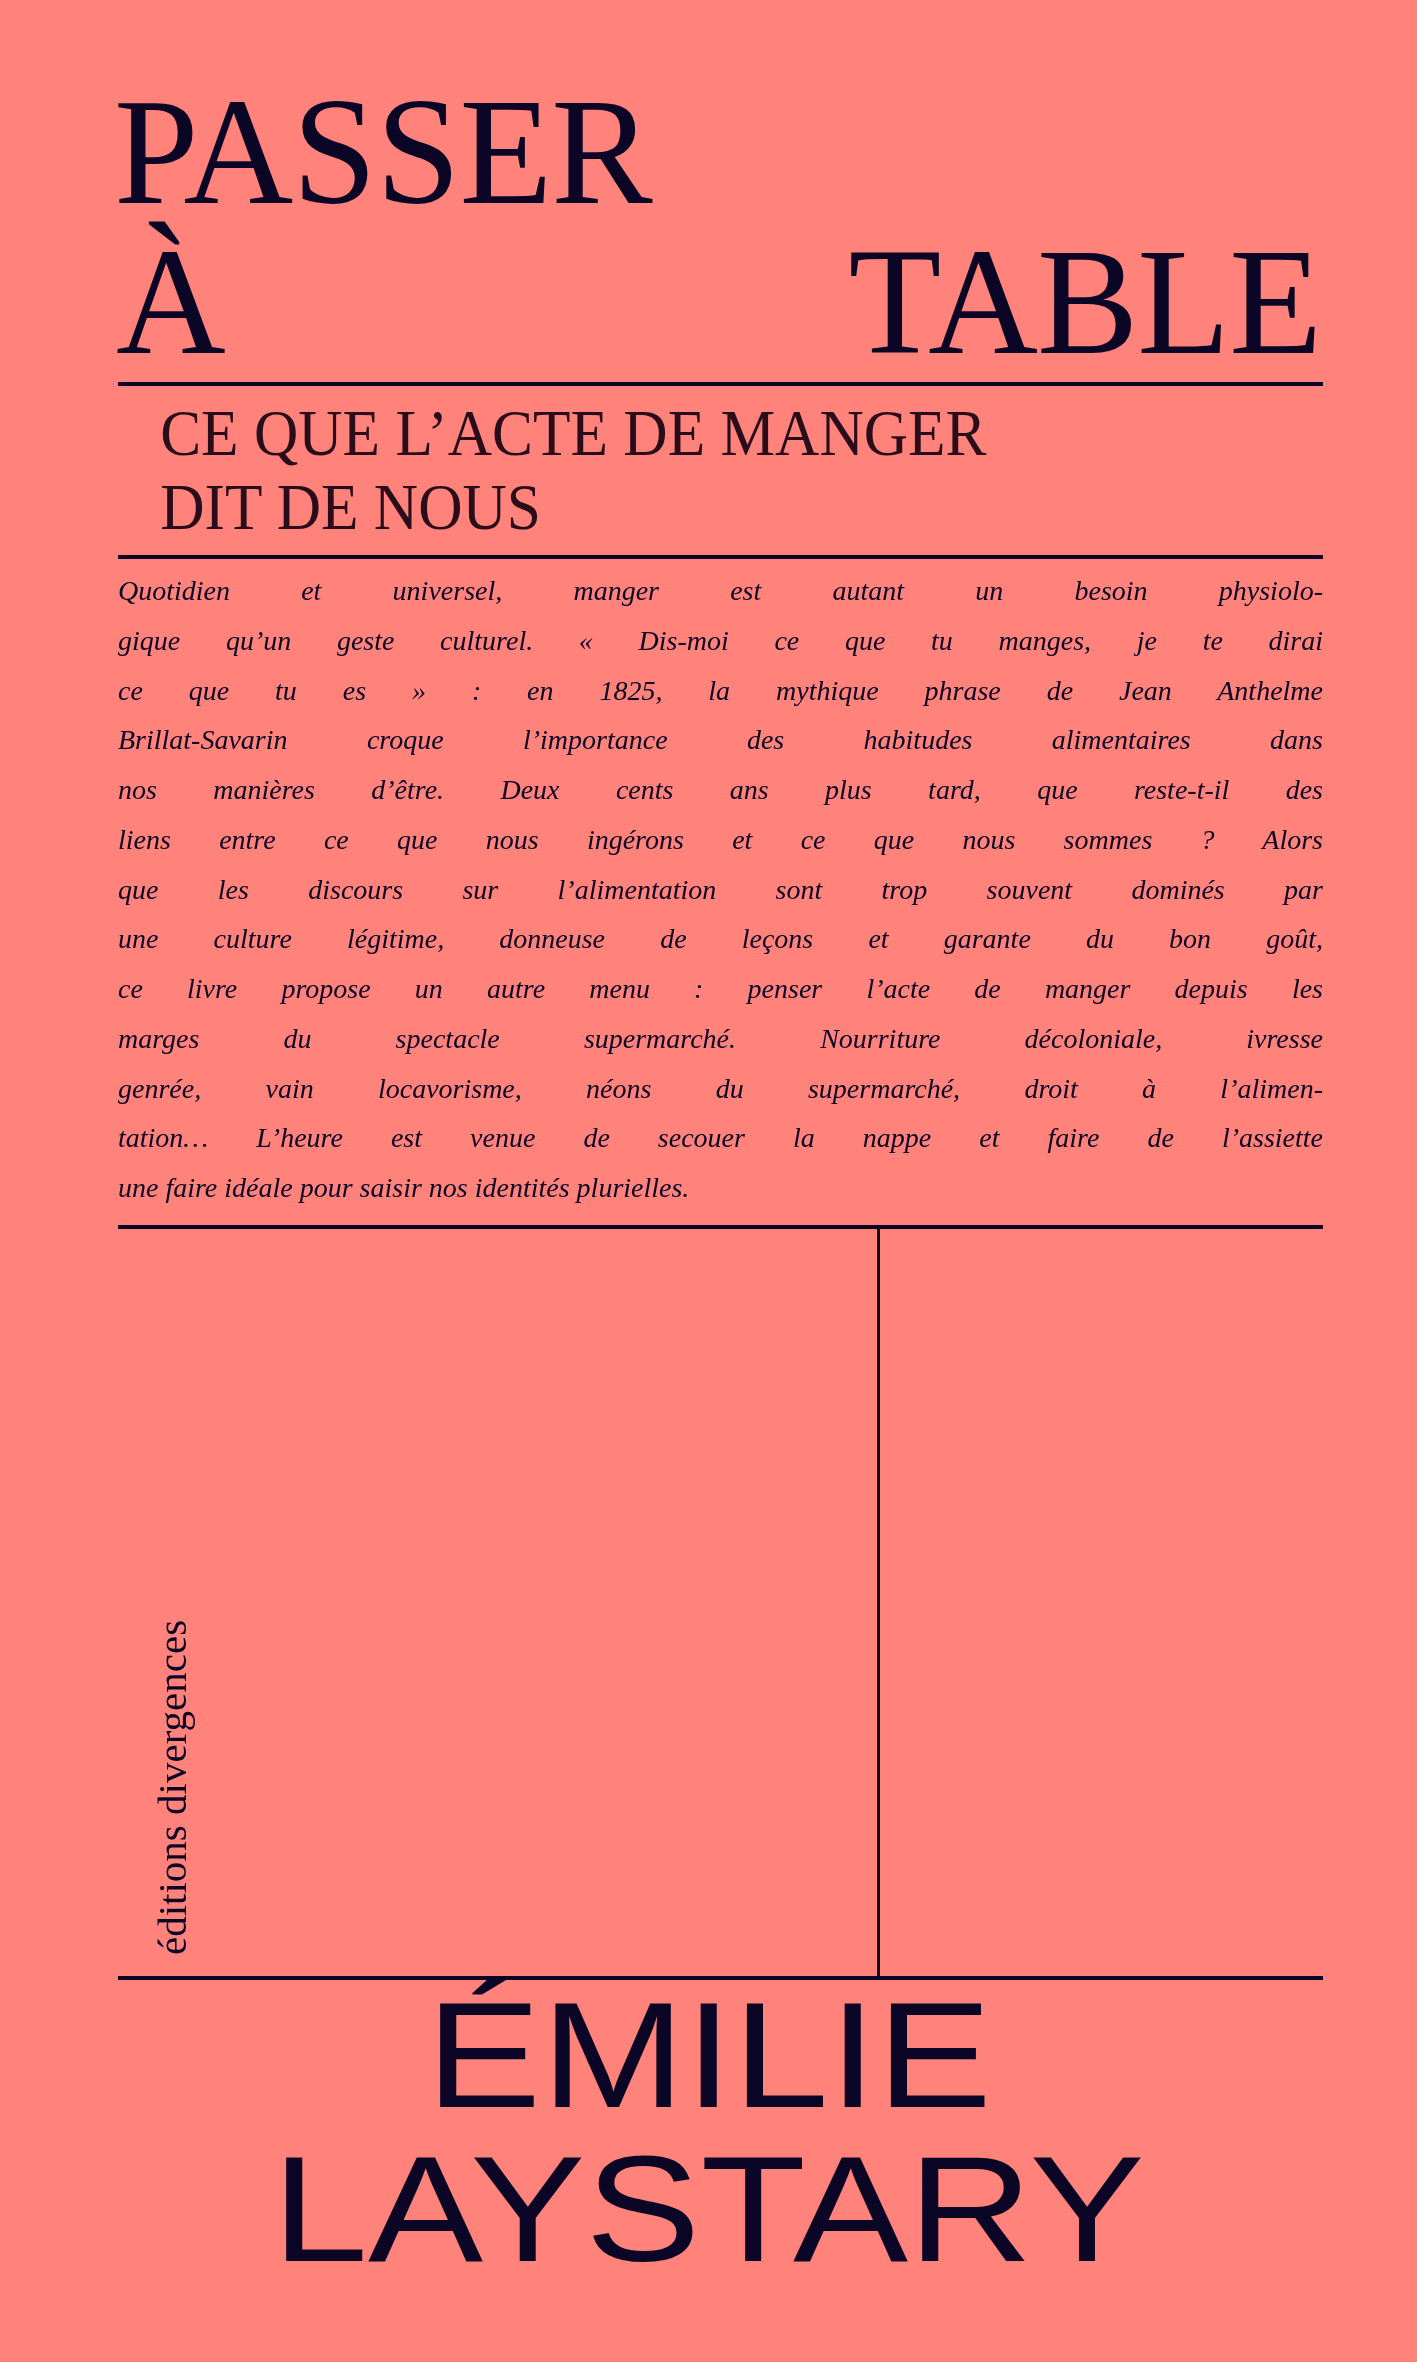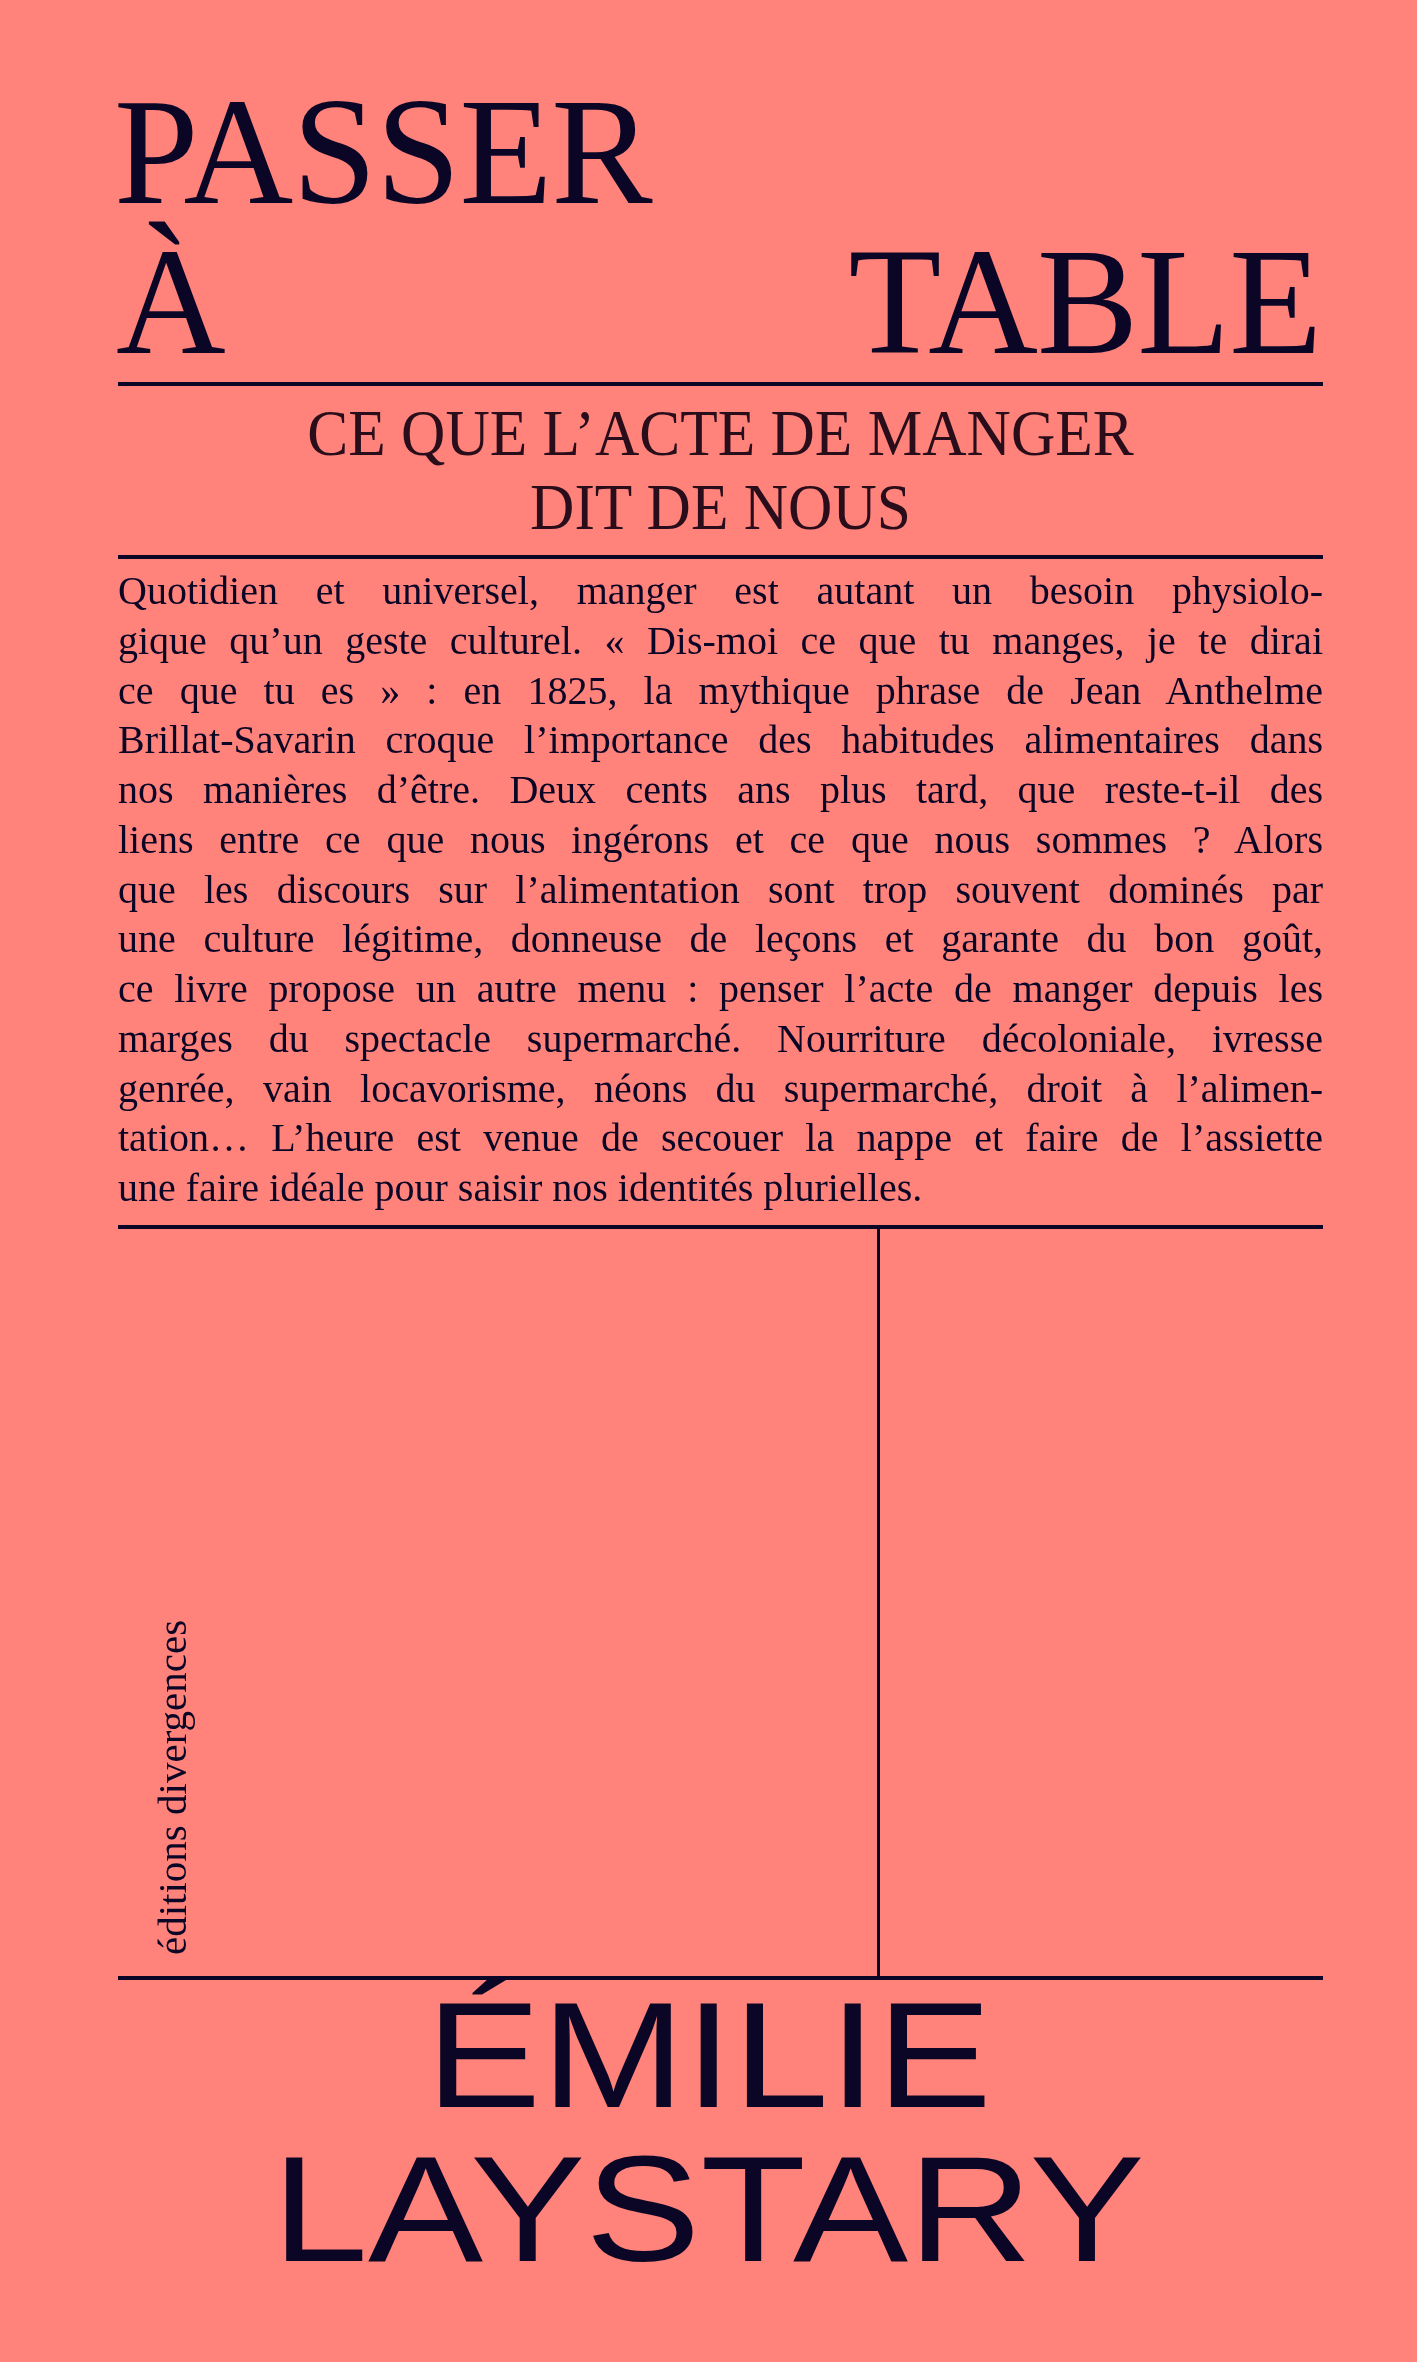--- a/index.html
+++ b/index.html
@@ -3,23 +3,23 @@
 <meta charset="utf-8">
 <style>
   html, body { margin:0; padding:0; }
   body { width:1417px; height:2362px; background:#ff837b; position:relative; overflow:hidden; }
   .cover { position:absolute; left:0; top:0; width:1417px; height:1964px; background:#ff837b; color:#0b0626; }
   .serif { font-family:"Liberation Serif", "DejaVu Serif", serif; }
   .sans { font-family:"Liberation Sans", "DejaVu Sans", sans-serif; }
   .title-word { position:absolute; font-size:152px; line-height:1; white-space:nowrap; letter-spacing:-1px; }
   .rule { position:absolute; left:118px; width:1205px; height:4px; background:#0b0626; }
   .vrule { position:absolute; left:877px; width:3px; top:1227px; height:751px; background:#0b0626; }
-  .subtitle { position:absolute; left:118px; width:1205px; text-align:center; color:#2a0d1a; font-size:66px; line-height:74px; top:396px; }
+  .subtitle { position:absolute; left:118px; width:1205px; text-align:left; color:#2a0d1a; font-size:66px; line-height:74px; top:396px; }
   .subtitle span { display:block; transform:scaleX(0.93); transform-origin:center; white-space:nowrap; }
-  .body { position:absolute; left:118px; width:1205px; top:566px; font-size:40px; line-height:49.75px; }
+  .body { position:absolute; left:118px; width:1205px; top:566px; font-size:28px; line-height:49.75px;font-style:italic; }
   .body .ln { display:block; text-align:justify; text-align-last:justify; white-space:nowrap; height:49.75px; overflow:visible; }
   .body .ln.last { text-align-last:left; }
   .publisher { position:absolute; left:152px; top:1955px; transform-origin:0 0; transform:rotate(-90deg); font-size:41px; line-height:1; white-space:nowrap; }
   .author { position:absolute; left:0; width:1417px; text-align:center; font-size:150px; line-height:1; white-space:nowrap; }
   .author span { display:inline-block; transform:scaleX(1.15); transform-origin:center; }
 </style>
 </head>
 <body>
 
 <div class="cover">

